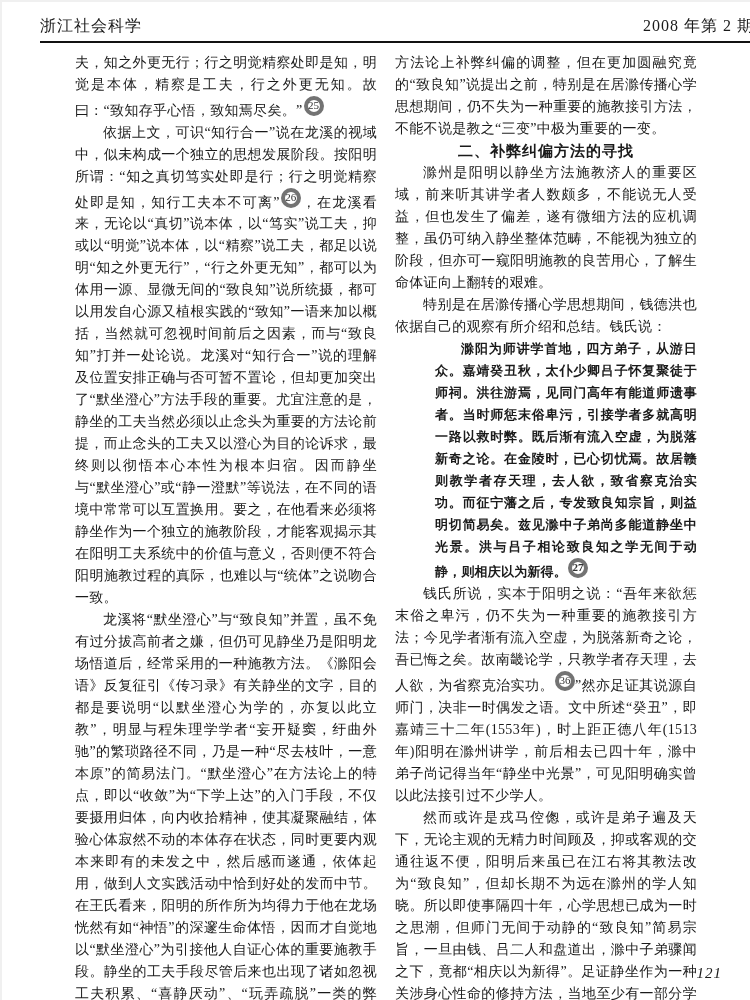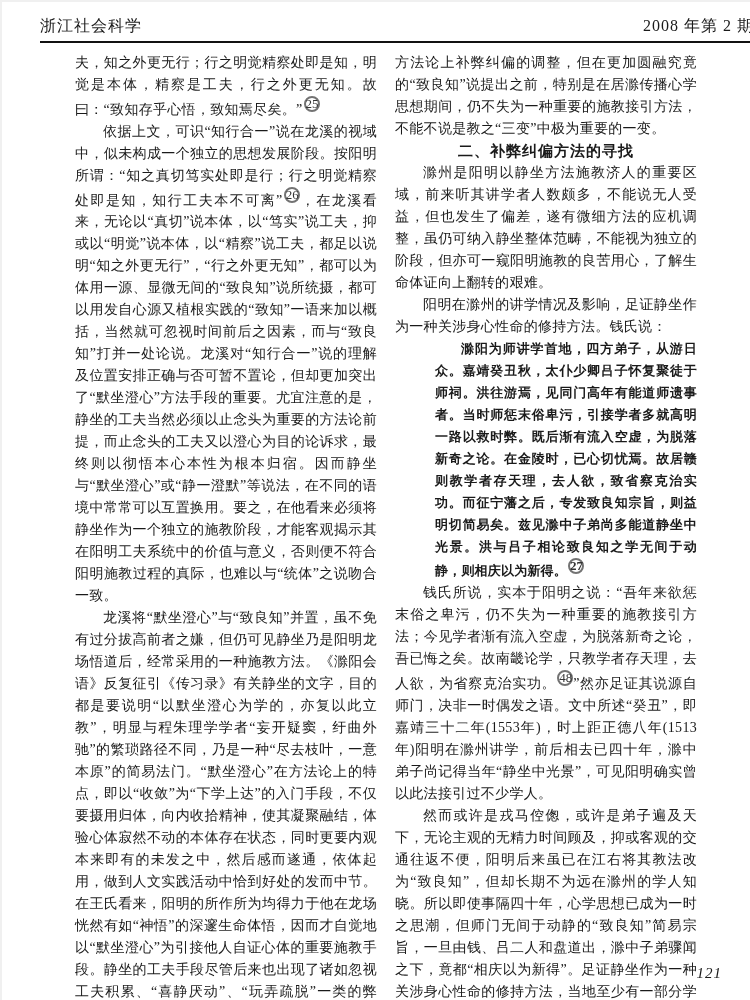--- a/index.html
+++ b/index.html
@@ -44,22 +44,22 @@
     margin:0 0 0 40px;
     font-size:13px; line-height:22px;
     letter-spacing:0.2px;
     text-indent:2em;
     font-family:"Liberation Serif","DejaVu Serif",serif;
     font-weight:bold;
   }
   .fn {
     display:inline-block;
     width:12px; height:12px; line-height:11px;
-    font-size:13px; letter-spacing:0;
-    border:2px solid #737373; border-radius:50%;
+    font-size:11px; letter-spacing:0;
+    border:4px solid #737373; border-radius:50%;
     text-align:center; text-indent:0;
     vertical-align:super;
     color:#333;
     margin-left:1px;
   }
   .page-number {
     position:absolute; right:72px; bottom:18px;
     font-size:15px; letter-spacing:1px;font-style:italic;
   }
 </style>
@@ -79,23 +79,23 @@
     <div class="col">
       <p><span>夫，知之外更无行；行之明觉精察处即是知，明觉是本体，精察是工夫，行之外更无知。故曰：“致知存乎心悟，致知焉尽矣。”</span><span class="fn">25</span></p>
       <p class="indent"><span>依据上文，可识“知行合一”说在龙溪的视域中，似未构成一个独立的思想发展阶段。按阳明所谓：“知之真切笃实处即是行；行之明觉精察处即是知，知行工夫本不可离”</span><span class="fn">26</span><span>，在龙溪看来，无论以“真切”说本体，以“笃实”说工夫，抑或以“明觉”说本体，以“精察”说工夫，都足以说明“知之外更无行”，“行之外更无知”，都可以为体用一源、显微无间的“致良知”说所统摄，都可以用发自心源又植根实践的“致知”一语来加以概括，当然就可忽视时间前后之因素，而与“致良知”打并一处论说。龙溪对“知行合一”说的理解及位置安排正确与否可暂不置论，但却更加突出了“默坐澄心”方法手段的重要。尤宜注意的是，静坐的工夫当然必须以止念头为重要的方法论前提，而止念头的工夫又以澄心为目的论诉求，最终则以彻悟本心本性为根本归宿。因而静坐与“默坐澄心”或“静一澄默”等说法，在不同的语境中常常可以互置换用。要之，在他看来必须将静坐作为一个独立的施教阶段，才能客观揭示其在阳明工夫系统中的价值与意义，否则便不符合阳明施教过程的真际，也难以与“统体”之说吻合一致。</span></p>
       <p class="indent"><span>龙溪将“默坐澄心”与“致良知”并置，虽不免有过分拔高前者之嫌，但仍可见静坐乃是阳明龙场悟道后，经常采用的一种施教方法。《滁阳会语》反复征引《传习录》有关静坐的文字，目的都是要说明“以默坐澄心为学的，亦复以此立教”，明显与程朱理学学者“妄开疑窦，纡曲外驰”的繁琐路径不同，乃是一种“尽去枝叶，一意本原”的简易法门。“默坐澄心”在方法论上的特点，即以“收敛”为“下学上达”的入门手段，不仅要摄用归体，向内收拾精神，使其凝聚融结，体验心体寂然不动的本体存在状态，同时更要内观本来即有的未发之中，然后感而遂通，依体起用，做到人文实践活动中恰到好处的发而中节。在王氏看来，阳明的所作所为均得力于他在龙场恍然有如“神悟”的深邃生命体悟，因而才自觉地以“默坐澄心”为引接他人自证心体的重要施教手段。静坐的工夫手段尽管后来也出现了诸如忽视工夫积累、“喜静厌动”、“玩弄疏脱”一类的弊病，阳明也有针对性地及时做出了</span></p>
     </div>
 
     <div class="col">
       <p><span>方法论上补弊纠偏的调整，但在更加圆融究竟的“致良知”说提出之前，特别是在居滁传播心学思想期间，仍不失为一种重要的施教接引方法，不能不说是教之“三变”中极为重要的一变。</span></p>
       <p class="section-heading">二、补弊纠偏方法的寻找</p>
       <p class="indent"><span>滁州是阳明以静坐方法施教济人的重要区域，前来听其讲学者人数颇多，不能说无人受益，但也发生了偏差，遂有微细方法的应机调整，虽仍可纳入静坐整体范畴，不能视为独立的阶段，但亦可一窥阳明施教的良苦用心，了解生命体证向上翻转的艰难。</span></p>
-      <p class="indent"><span>阳明在滁州的讲学情况及影响，足证静坐作为一种关涉身心性命的修持方法。钱氏说：</span></p>
+      <p class="indent"><span>特别是在居滁传播心学思想期间，钱德洪也依据自己的观察有所介绍和总结。钱氏说：</span></p>
       <div class="quote"><span>滁阳为师讲学首地，四方弟子，从游日众。嘉靖癸丑秋，太仆少卿吕子怀复聚徒于师祠。洪往游焉，见同门高年有能道师遗事者。当时师惩末俗卑污，引接学者多就高明一路以救时弊。既后渐有流入空虚，为脱落新奇之论。在金陵时，已心切忧焉。故居赣则教学者存天理，去人欲，致省察克治实功。而征宁藩之后，专发致良知宗旨，则益明切简易矣。兹见滁中子弟尚多能道静坐中光景。洪与吕子相论致良知之学无间于动静，则相庆以为新得。</span><span class="fn">27</span></div>
-      <p class="indent"><span>钱氏所说，实本于阳明之说：“吾年来欲惩末俗之卑污，仍不失为一种重要的施教接引方法；今见学者渐有流入空虚，为脱落新奇之论，吾已悔之矣。故南畿论学，只教学者存天理，去人欲，为省察克治实功。</span><span class="fn">48</span><span>”然亦足证其说源自师门，决非一时偶发之语。文中所述“癸丑”，即嘉靖三十二年(1553年)，时上距正德八年(1513 年)阳明在滁州讲学，前后相去已四十年，滁中弟子尚记得当年“静坐中光景”，可见阳明确实曾以此法接引过不少学人。</span></p>
+      <p class="indent"><span>钱氏所说，实本于阳明之说：“吾年来欲惩末俗之卑污，仍不失为一种重要的施教接引方法；今见学者渐有流入空虚，为脱落新奇之论，吾已悔之矣。故南畿论学，只教学者存天理，去人欲，为省察克治实功。</span><span class="fn">36</span><span>”然亦足证其说源自师门，决非一时偶发之语。文中所述“癸丑”，即嘉靖三十二年(1553年)，时上距正德八年(1513 年)阳明在滁州讲学，前后相去已四十年，滁中弟子尚记得当年“静坐中光景”，可见阳明确实曾以此法接引过不少学人。</span></p>
       <p class="indent"><span>然而或许是戎马倥偬，或许是弟子遍及天下，无论主观的无精力时间顾及，抑或客观的交通往返不便，阳明后来虽已在江右将其教法改为“致良知”，但却长期不为远在滁州的学人知晓。所以即使事隔四十年，心学思想已成为一时之思潮，但师门无间于动静的“致良知”简易宗旨，一旦由钱、吕二人和盘道出，滁中子弟骤闻之下，竟都“相庆以为新得”。足证静坐作为一种关涉身心性命的修持方法，当地至少有一部分学人，长期将其奉为师</span></p>
     </div>
 
   </div>
 
   <div class="page-number">121</div>
 
 </div>
 
 </body></html>

